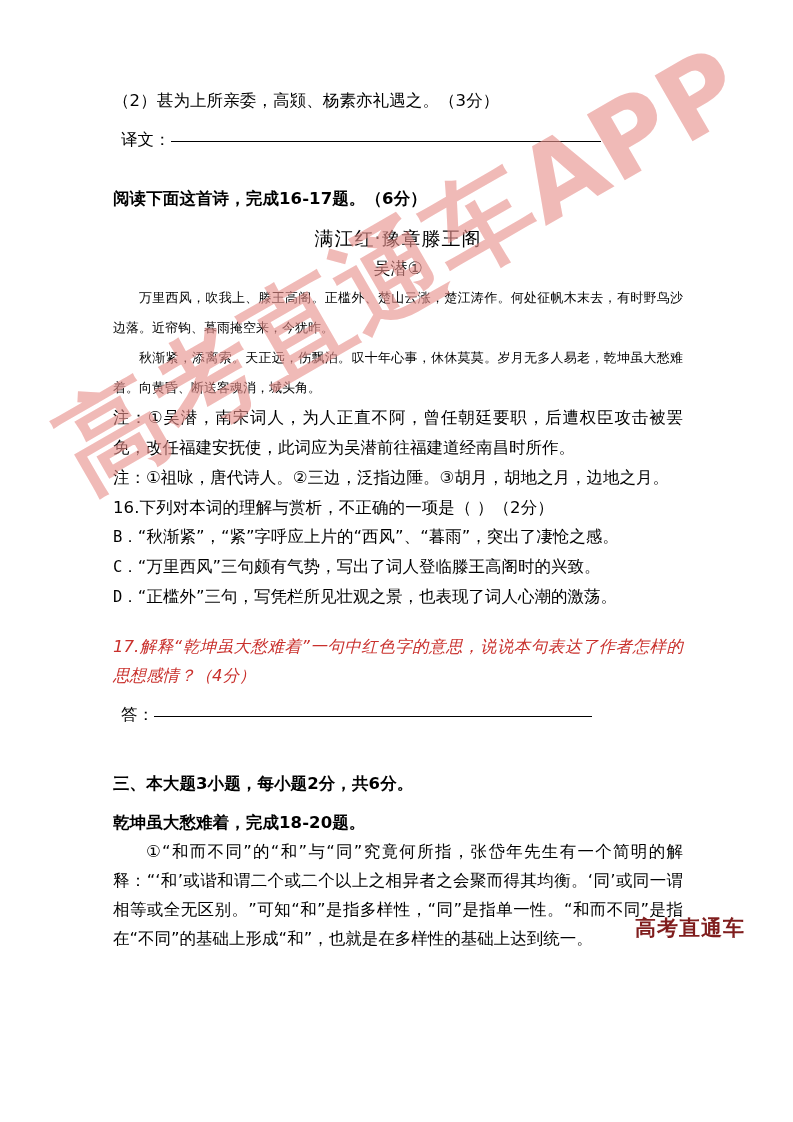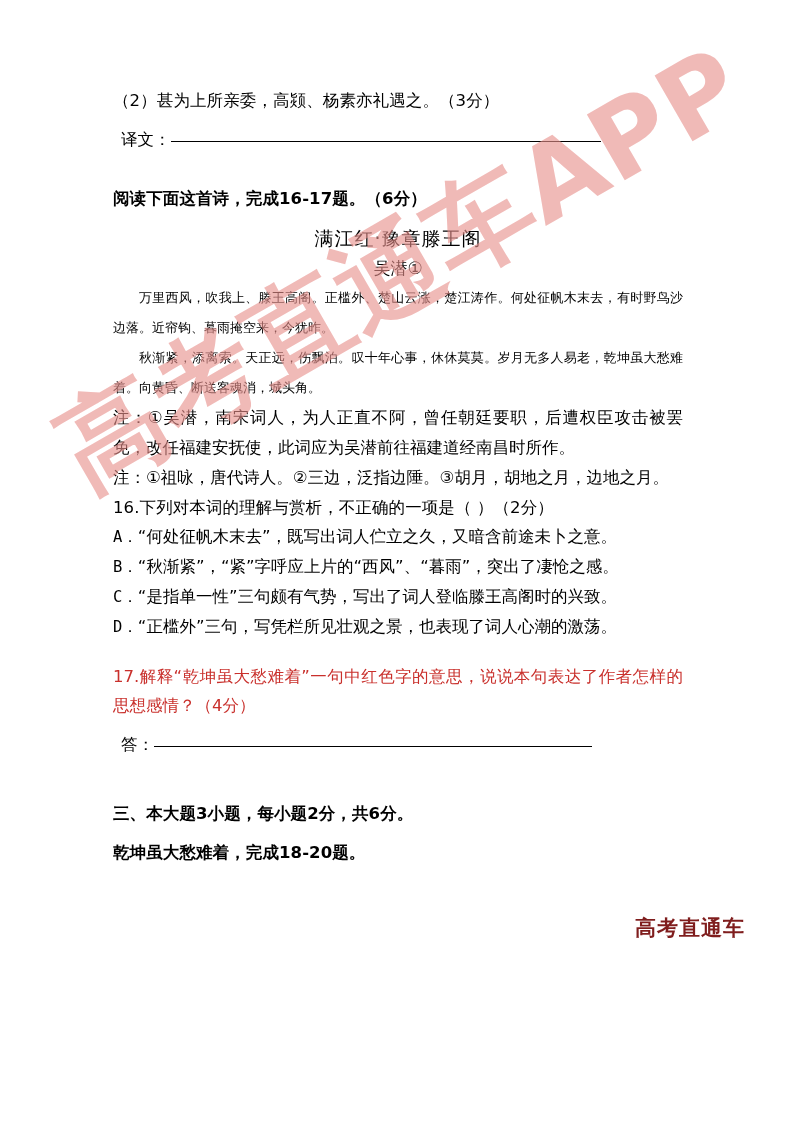--- a/index.html
+++ b/index.html
@@ -132,21 +132,21 @@
     position: absolute;
     right: 48px;
     bottom: 26px;
     font-size: 21px;
     color: #7f1d1d;
     letter-spacing: 1px;
     z-index: 4;
     white-space: nowrap;
     font-weight: bold;
   }
-  .q17-red { color: #c9302c; }
+  .q17-red { color: #c9302c; font-style: italic; }
 </style>
 </head>
 <body>
 
 <div class="page">
 
   <div class="content">
 
     <div class="line">（2）甚为上所亲委，高颎、杨素亦礼遇之。（3分）</div>
 
@@ -168,27 +168,24 @@
 
     <div class="poem-body">万里西风，吹我上、滕王高阁。正槛外、楚山云涨，楚江涛作。何处征帆木末去，有时野鸟沙边落。近帘钩、暮雨掩空来，今犹昨。</div>
     <div class="poem-body">秋渐紧，添离索。天正远，伤飘泊。叹十年心事，休休莫莫。岁月无多人易老，乾坤虽大愁难着。向黄昏、断送客魂消，城头角。</div>
 
     <div class="note">注：①吴潜，南宋词人，为人正直不阿，曾任朝廷要职，后遭权臣攻击被罢免，改任福建安抚使，此词应为吴潜前往福建道经南昌时所作。</div>
     <div class="note">注：①祖咏，唐代诗人。②三边，泛指边陲。③胡月，胡地之月，边地之月。</div>
 
     <div class="line">16.下列对本词的理解与赏析，不正确的一项是（    ）（2分）</div>
 
     <div class="opt">
-      <span class="optlabel">A．</span><span>“何处征帆木末去”，既写出词人伫立之久，又暗含前途未卜之意。</span>
+      <span class="optlabel">B．</span><span>“秋渐紧”，“紧”字呼应上片的“西风”、“暮雨”，突出了凄怆之感。</span>
     </div>
     <div class="opt">
-      <span class="optlabel">B．</span><span>“秋渐紧”，“紧”字呼应上片的“西风”、“暮雨”，突出了凄怆之感。</span>
-    </div>
-    <div class="opt">
-      <span class="optlabel">C．</span><span>“是指单一性”三句颇有气势，写出了词人登临滕王高阁时的兴致。</span>
+      <span class="optlabel">C．</span><span>“万里西风”三句颇有气势，写出了词人登临滕王高阁时的兴致。</span>
     </div>
     <div class="opt">
       <span class="optlabel">D．</span><span>“正槛外”三句，写凭栏所见壮观之景，也表现了词人心潮的激荡。</span>
     </div>
 
     <div class="gap-m"></div>
 
     <div class="para q17-red">17.解释“乾坤虽大愁难着”一句中红色字的意思，说说本句表达了作者怎样的思想感情？（4分）</div>
 
     <div class="gap-s"></div>
@@ -199,20 +196,21 @@
     </div>
 
     <div class="gap-xl"></div>
 
     <div class="line bold">三、本大题3小题，每小题2分，共6分。</div>
 
     <div class="gap-s"></div>
 
     <div class="line bold">乾坤虽大愁难着，完成18-20题。</div>
 
+    <div class="para indent2">①“和而不同”的“和”与“同”究竟何所指，张岱年先生有一个简明的解释：“‘和’或谐和谓二个或二个以上之相异者之会聚而得其均衡。‘同’或同一谓相等或全无区别。”可知“和”是指多样性，“同”是指单一性。“和而不同”是指在“不同”的基础上形成“和”，也就是在多样性的基础上达到统一。</div>
 
   </div>
 
   <div class="wm-diagonal">高考直通车APP</div>
 
   <div class="wm-footer">高考直通车</div>
 
 </div>
 
 </body></html>

